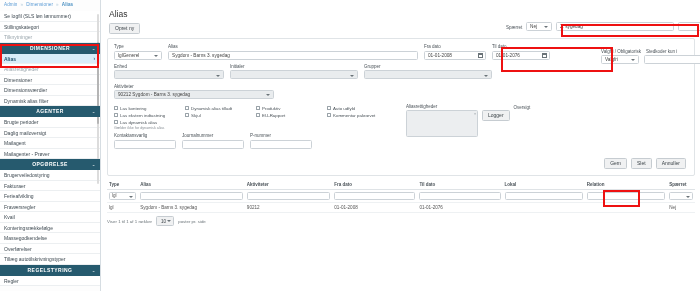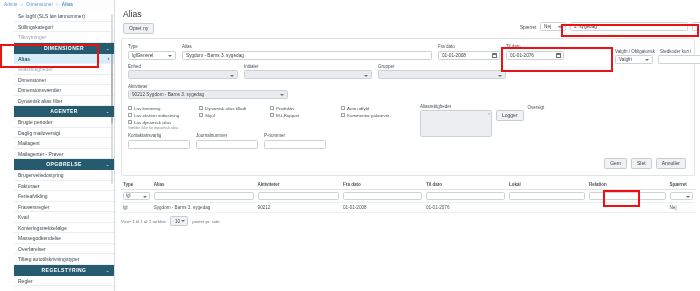--- a/index.html
+++ b/index.html
@@ -5,21 +5,21 @@
   * { box-sizing: border-box; }
   html, body { margin:0; padding:0; }
   body {
     width:700px; height:291px;
     font-family:"Liberation Sans", sans-serif;
     font-size:5.2px;
     color:#333;
     background:#ffffff;
     overflow:hidden;
   }
-  .app { position:relative; width:700px; height:291px; display:flex;padding-left:14px; }
+  .app { position:relative; width:700px; height:291px; display:flex; }
 
   
   .breadcrumb {
     position:absolute; left:4px; top:2px;
     font-size:4.6px; color:#7aa8c9; letter-spacing:.1px;
     display:flex; gap:3px; align-items:center; z-index:5;
   }
   .breadcrumb .crumb { color:#5b9bd5; }
   .breadcrumb .sep { color:#b9cfdd; }
   .breadcrumb .crumb.active { color:#4a90c2; font-weight:bold; }

